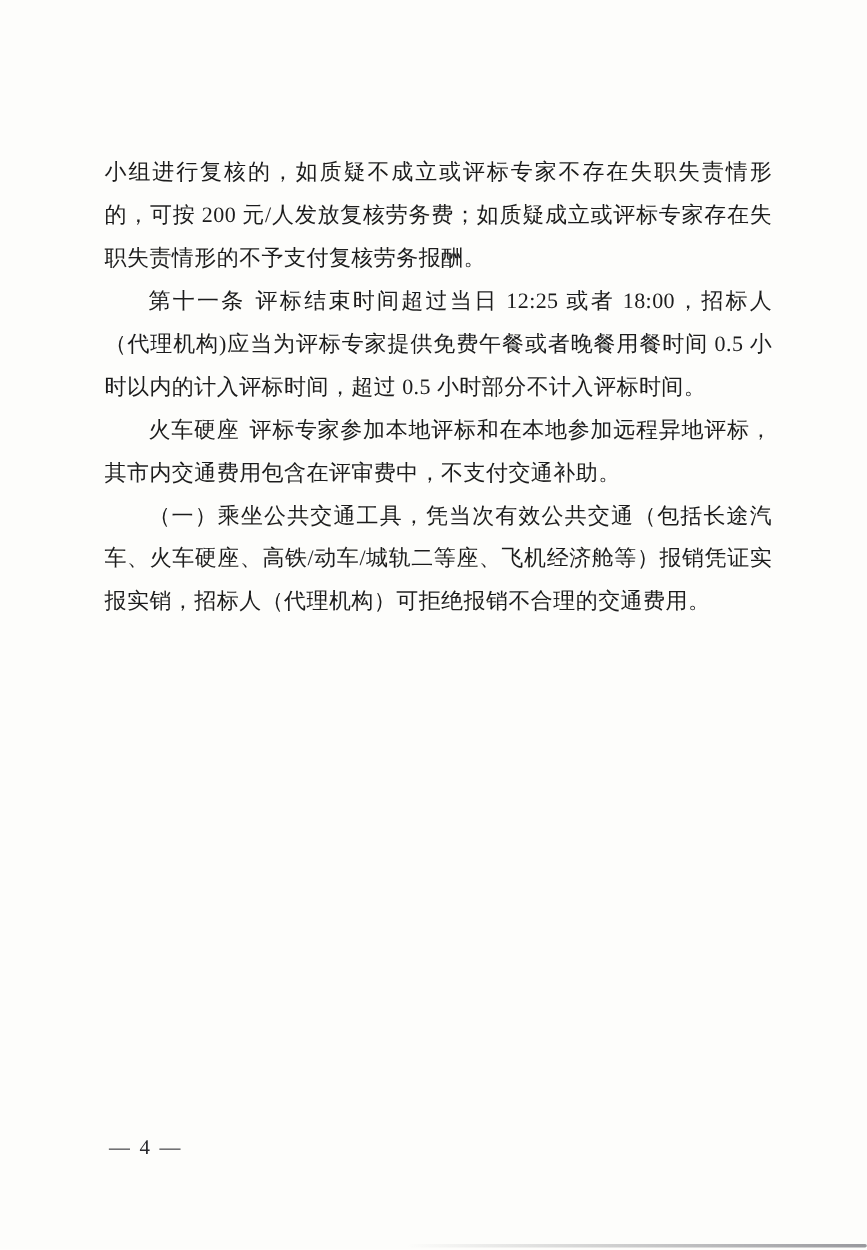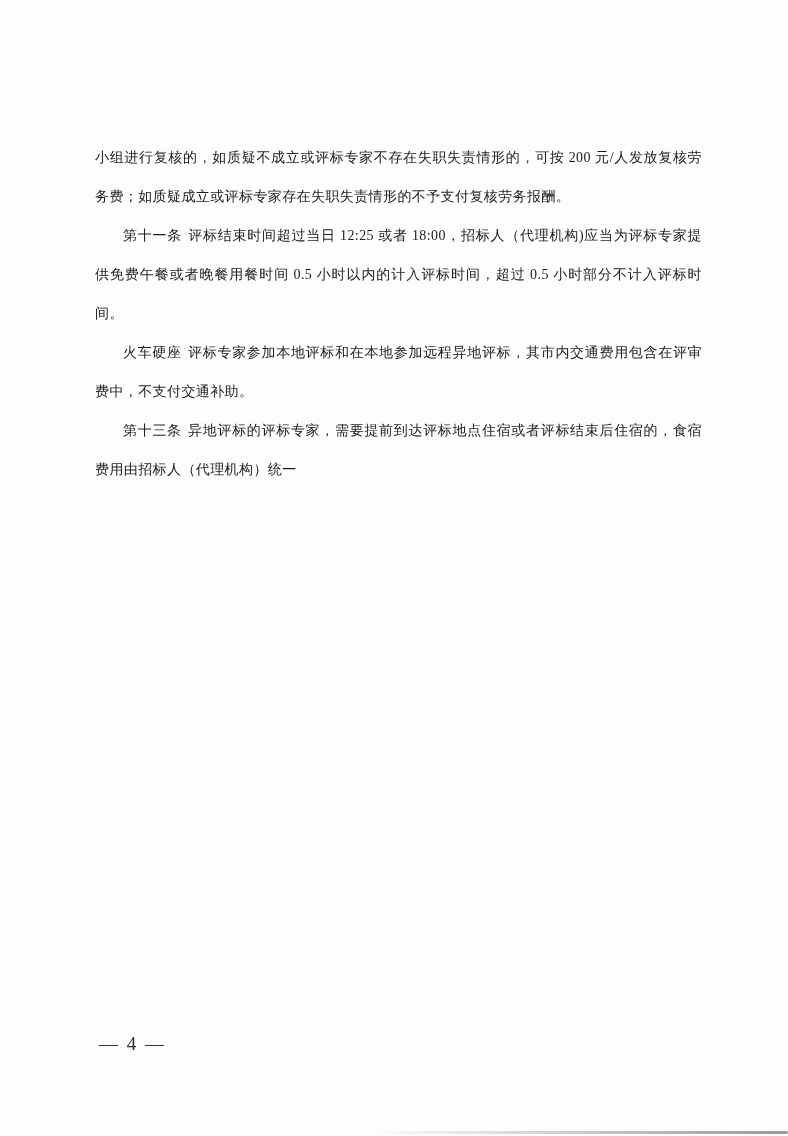--- a/index.html
+++ b/index.html
@@ -16,21 +16,21 @@
     position: relative;
     width: 788px;
     height: 1136px;
     background: #fdfdfb;
   }
   .doc-body {
     position: absolute;
     left: 95px;
     top: 138px;
     width: 607px;
-    font-size: 14px;
+    font-size: 20px;
     line-height: 39px;
     color: #1c1c1c;
     text-align: justify;
   }
   .para {
     margin: 0;
     padding: 0;
     letter-spacing: 0.4px;
   }
   .para.indent {
@@ -68,22 +68,22 @@
 
   <div class="doc-body" id="doc-body" style="color: rgb(28, 28, 28);">
   <p class="para"><span class="ptext">小组进行复核的，如质疑不成立或评标专家不存在失职失责情形的，可按 200 元/人发放复核劳务费；如质疑成立或评标专家存在失职失责情形的不予支付复核劳务报酬。</span></p>
 
   <p class="para indent"><b class="lead">第十一条</b><span class="ptext">评标结束时间超过当日 12:25 或者 18:00，招标人（代理机构)应当为评标专家提供免费午餐或者晚餐用餐时间 0.5 小时以内的计入评标时间，超过 0.5 小时部分不计入评标时间。</span></p>
 
 
   <p class="para indent"><b class="lead">火车硬座</b><span class="ptext">评标专家参加本地评标和在本地参加远程异地评标，其市内交通费用包含在评审费中，不支付交通补助。</span></p>
 
 
+  <p class="para indent"><span class="ptext">（一）乘坐公共交通工具，凭当次有效公共交通（包括长途汽车、火车硬座、高铁/动车/城轨二等座、飞机经济舱等）报销凭证实报实销，招标人（代理机构）可拒绝报销不合理的交通费用。</span></p>
 
 
-  <p class="para indent"><b class="lead">第十三条</b><span class="ptext">异地评标的评标专家，需要提前到达评标地点住宿或者评标结束后住宿的，食宿费用由招标人（代理机构）统一</span></p>
 </div>
 
   <div class="page-number">— 4 —</div>
 
   <div class="scan-edge-shadow"></div>
 
 </div>
 
 </body></html>

